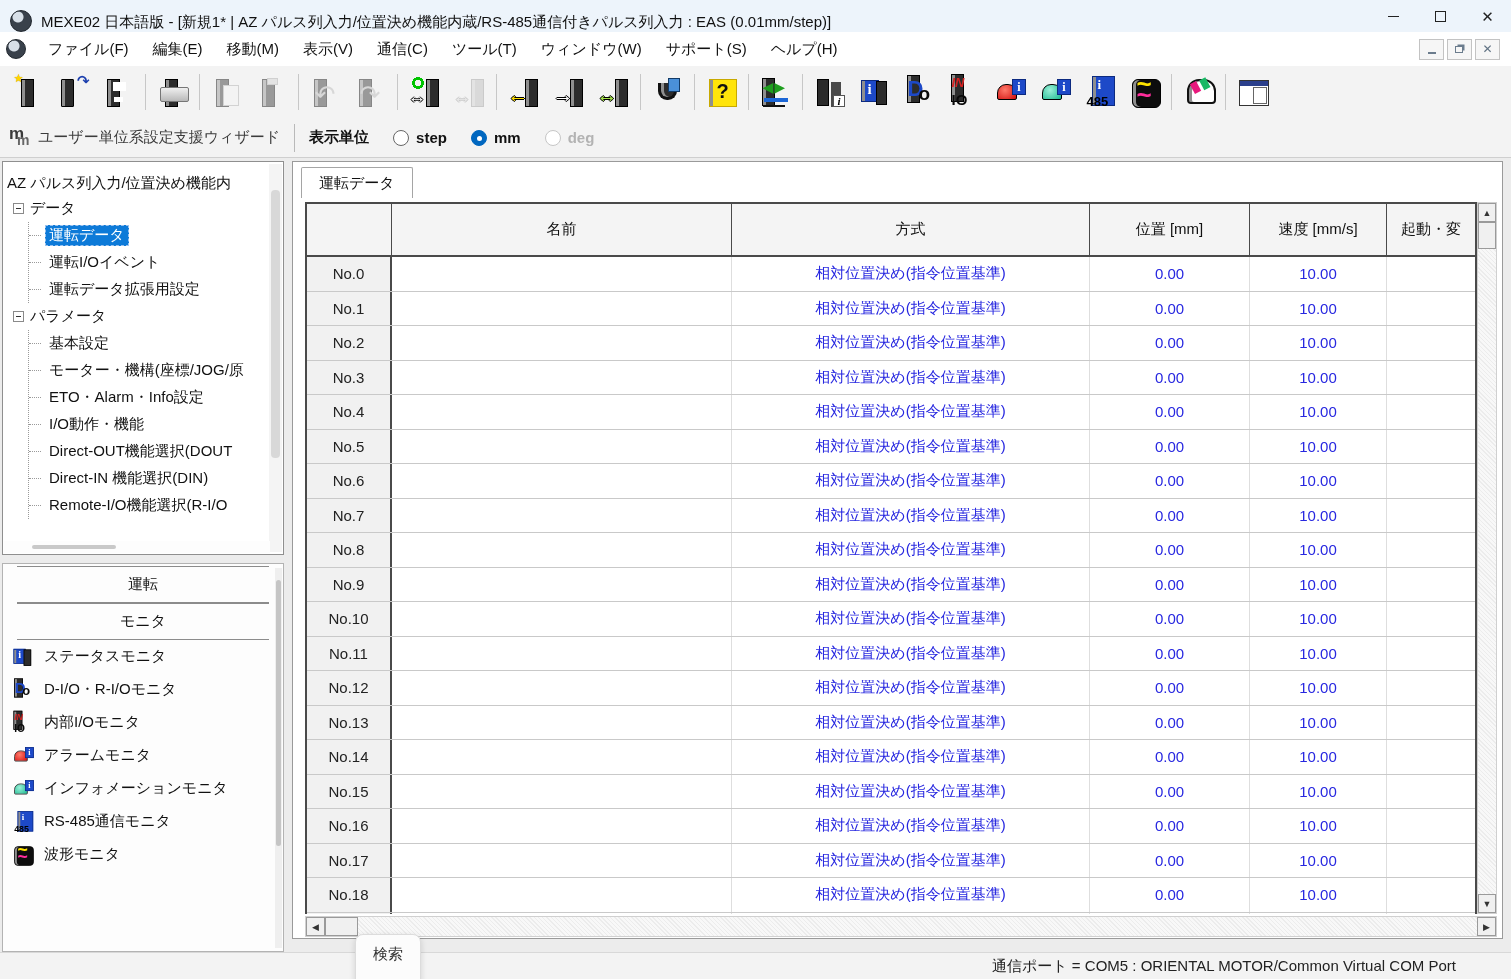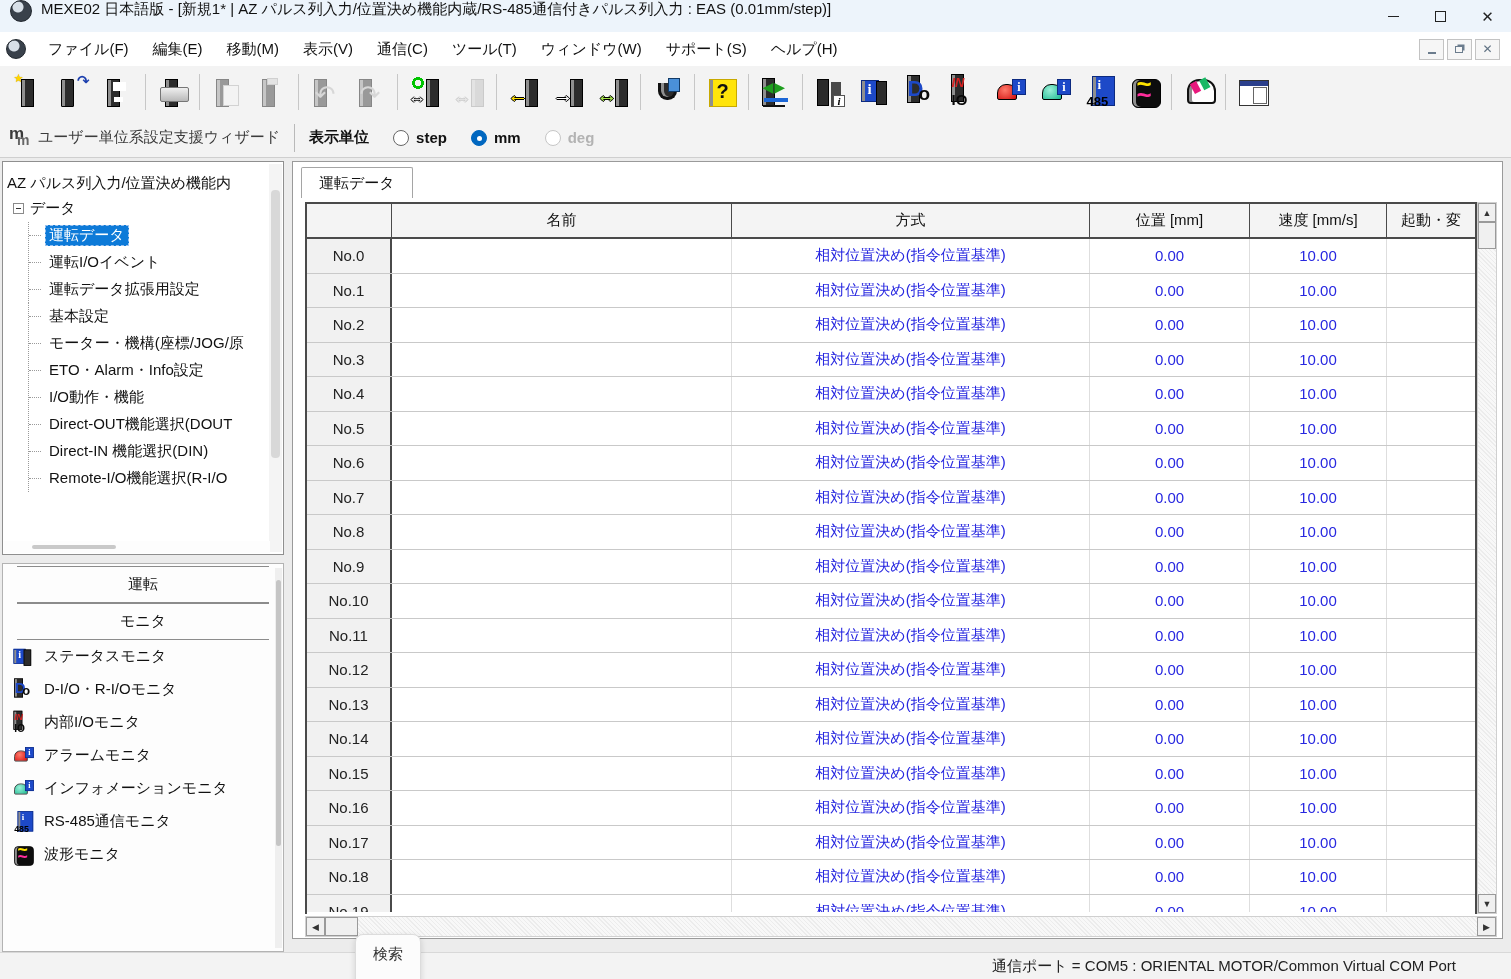--- a/index.html
+++ b/index.html
@@ -4,21 +4,21 @@
 <style>
   * { margin:0; padding:0; box-sizing:border-box; }
   html,body { width:1511px; height:979px; }
   body {
     position:relative; overflow:hidden; background:#ececec;
     font-family:"Liberation Sans","DejaVu Sans",sans-serif; color:#111;
     -webkit-font-smoothing:antialiased;
   }
   
   .titlebar { position:absolute; left:0; top:0; right:0; height:32px; background:#edf4fb;
-    display:flex; align-items:flex-start; padding-left:10px; }
+    display:flex; align-items:flex-end; padding-left:10px; }
   .appicon { width:22px; height:22px; border-radius:50%;
     background:radial-gradient(circle at 7px 6px,#d8e0e8 0 5px,#39414b 6px 100%);
     border:1px solid #20262d; flex:0 0 22px; }
   .titletext { margin-left:9px; font-size:15px; white-space:nowrap; }
   .wctrls { margin-left:auto; display:flex; height:32px; }
   .wbtn { width:47px; height:32px; display:flex; align-items:center; justify-content:center; }
   .g-min { width:11px; height:1px; background:#222; display:block; }
   .g-max { width:11px; height:11px; border:1.4px solid #222; display:block; }
   .g-close { font-size:15px; color:#222; line-height:1; }
   
@@ -145,21 +145,21 @@
   .sicon { width:24px; height:24px; position:relative; flex:0 0 24px; }
   .sicon .tbico { position:absolute; left:-5px; top:-5px; transform:scale(.68); }
   .lvscroll { position:absolute; right:1px; top:4px; width:7px; height:380px; background:#efefef; }
   .lvthumb { position:absolute; left:1px; top:12px; width:5px; height:266px; background:#c5c5c5; border-radius:3px; }
   
   .docwin { position:absolute; left:292px; top:3px; width:1211px; height:778px; background:#fff; border:1px solid #9a9a9a; }
   .tab { position:absolute; left:8px; top:5px; height:31px; padding:0 17px; display:flex; align-items:center;
     font-size:15px; background:#fff; border:1px solid #a5a5a5; border-bottom:none; border-radius:2px 2px 0 0; }
   .tablewrap { position:absolute; left:12px; top:40px; width:1192px; height:736px; }
   .grid { position:absolute; left:0; top:0; width:1172px; height:712px; border:2px solid #4a4a4a; border-bottom:none; overflow:hidden; }
-  .thead { display:flex; height:35px; background:#f4f4f4; border-bottom:2px solid #4a4a4a; }
+  .thead { display:flex; height:53px; background:#f4f4f4; border-bottom:2px solid #4a4a4a; }
   .th { display:flex; align-items:center; justify-content:center; font-size:15px; border-right:1px solid #4a4a4a;
     overflow:hidden; white-space:nowrap; }
   .th:last-child { border-right:none; }
   .tbody { height:673px; overflow:hidden; }
   .trow { display:flex; height:34.5px; border-bottom:1px solid #c9c9c9; }
   .td { display:flex; align-items:center; justify-content:center; font-size:15px; overflow:hidden; white-space:nowrap;
     border-right:1px solid #dedede; }
   .td:last-child { border-right:none; }
   .td.rowhdr { background:#f1f1f1; border-right:2px solid #4a4a4a; color:#222; }
   .td.blue { color:#2727e0; }
@@ -361,20 +361,24 @@
           </div>
           <div class="tcrow">
             <span class="lead"></span>
             <span class="tclabel">運転I/Oイベント</span>
           </div>
           <div class="tcrow">
             <span class="lead"></span>
             <span class="tclabel">運転データ拡張用設定</span>
           </div>
         </div>
+        <div class="tgrow">
+          <span class="expbox"></span>
+          <span>パラメータ</span>
+        </div>
         <div class="tchildren">
           <div class="tcrow">
             <span class="lead"></span>
             <span class="tclabel">基本設定</span>
           </div>
           <div class="tcrow">
             <span class="lead"></span>
             <span class="tclabel">モーター・機構(座標/JOG/原</span>
           </div>
           <div class="tcrow">

